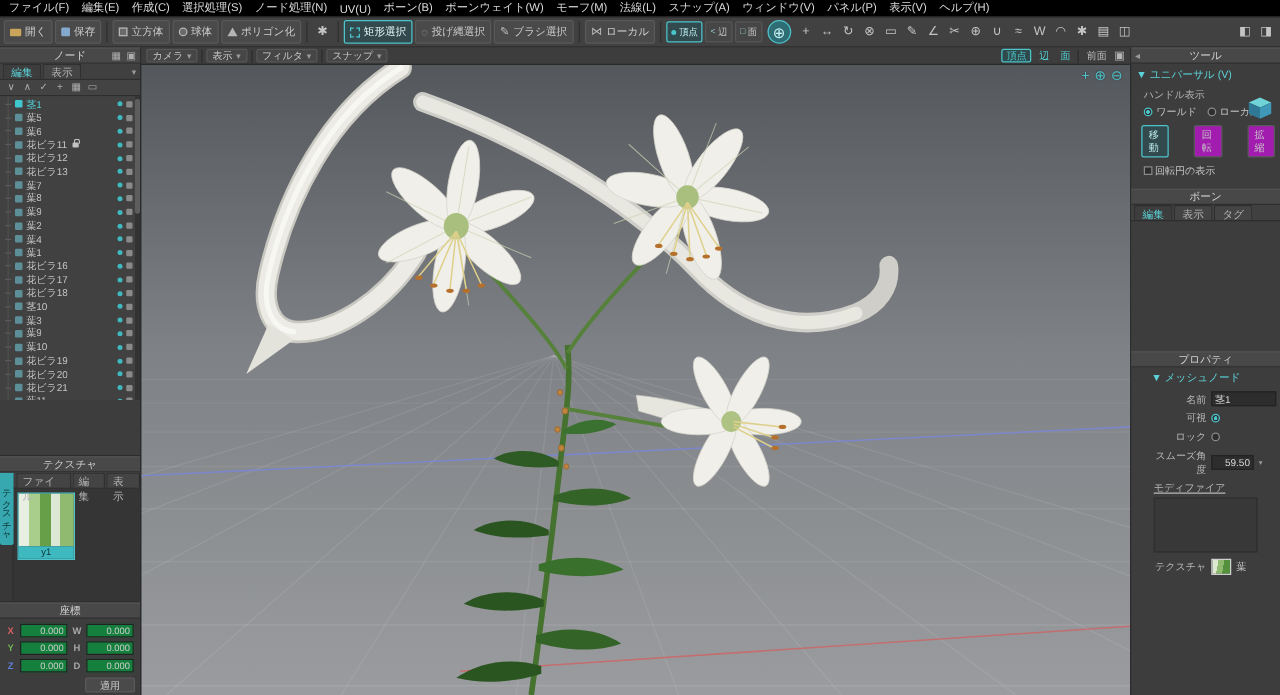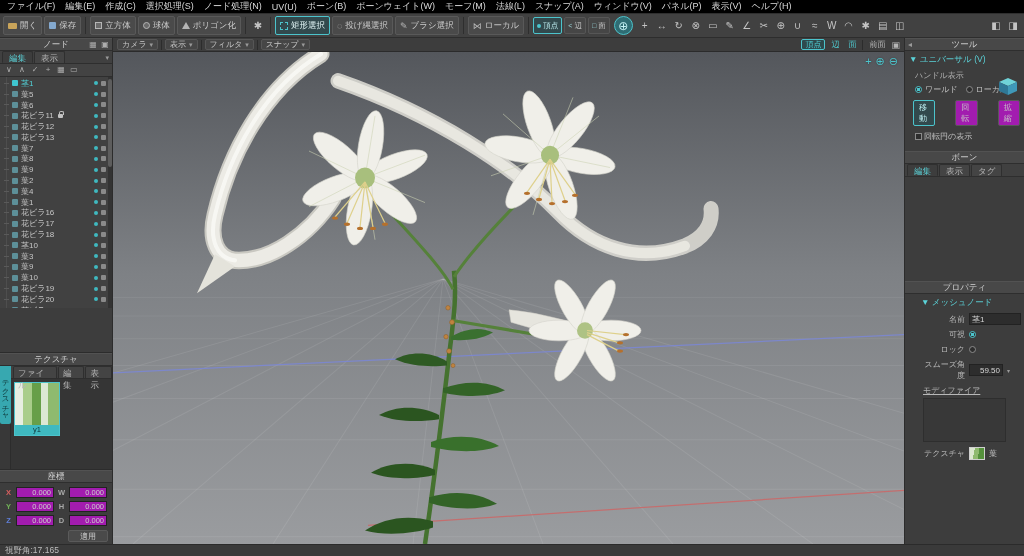--- a/index.html
+++ b/index.html
@@ -100,21 +100,21 @@
   .tex-img { width:100%; height:42px;
     background:linear-gradient(90deg,#e7eee2 0%,#e7eee2 18%,#a9cd8b 18%,#a9cd8b 38%,#679f49 38%,#679f49 58%,#dce8d4 58%,#dce8d4 75%,#8fba6f 75%,#8fba6f 100%);}
   .tex-label { height:10px; background:#3fb9c0; color:#0d3335; font-size:7.5px; text-align:center; line-height:10px;}
 
   
   .coord-panel { flex:0 0 75px; display:flex; flex-direction:column; border-top:1px solid #2c2c2c; background:#3d3d3d;}
   .coord-grid { display:grid; grid-template-columns:9px 38px 9px 38px; gap:3px 3px; padding:4px 2px 2px 4px; align-items:center;}
   .ax { font-size:7.5px; font-weight:bold; text-align:center;}
   .ax-x { color:#d95f5f; } .ax-y { color:#71b357; } .ax-z { color:#5f7fd9; }
   .ax-w, .ax-h, .ax-d { color:#a8a8a8; }
-  .coord-input { width:38px; height:11px; background:#a21caf; border:1px solid #222222; color:#cccccc;
+  .coord-input { width:38px; height:11px; background:#15803d; border:1px solid #222222; color:#cccccc;
                  font-size:7.5px; text-align:right; padding-right:2px; font-family:inherit;}
   .coord-apply-row { display:flex; justify-content:flex-end; padding:2px 4px; }
   .apply-btn { width:40px; height:12px; background:#4a4a4a; border:1px solid #5a5a5a; border-radius:2px;
                font-size:8px; color:#cccccc; text-align:center; line-height:11px;}
 
   
   .center { flex:1; display:flex; flex-direction:column; min-width:0; }
   .viewbar { height:14px; flex:0 0 14px; background:#3d3d3d; border-bottom:1px solid #2b2b2b; display:flex;
              align-items:center; gap:3px; padding:0 4px; font-size:8px; }
   .vb-btn { background:#464646; border:1px solid #565656; border-radius:2px; height:11px; padding:0 4px;
@@ -834,16 +834,13 @@
         <div class="modifier-box"></div>
         <div class="prop-row">
           <span class="prop-label">テクスチャ</span>
           <span class="shader-thumb"></span>
           <span class="shader-name">葉</span>
         </div>
       </div>
     </div>
   </div>
 
-  <div class="statusbar">
-    <span class="status-text">視野角:17.165</span>
-  </div>
 </div>
 
 </body></html>

